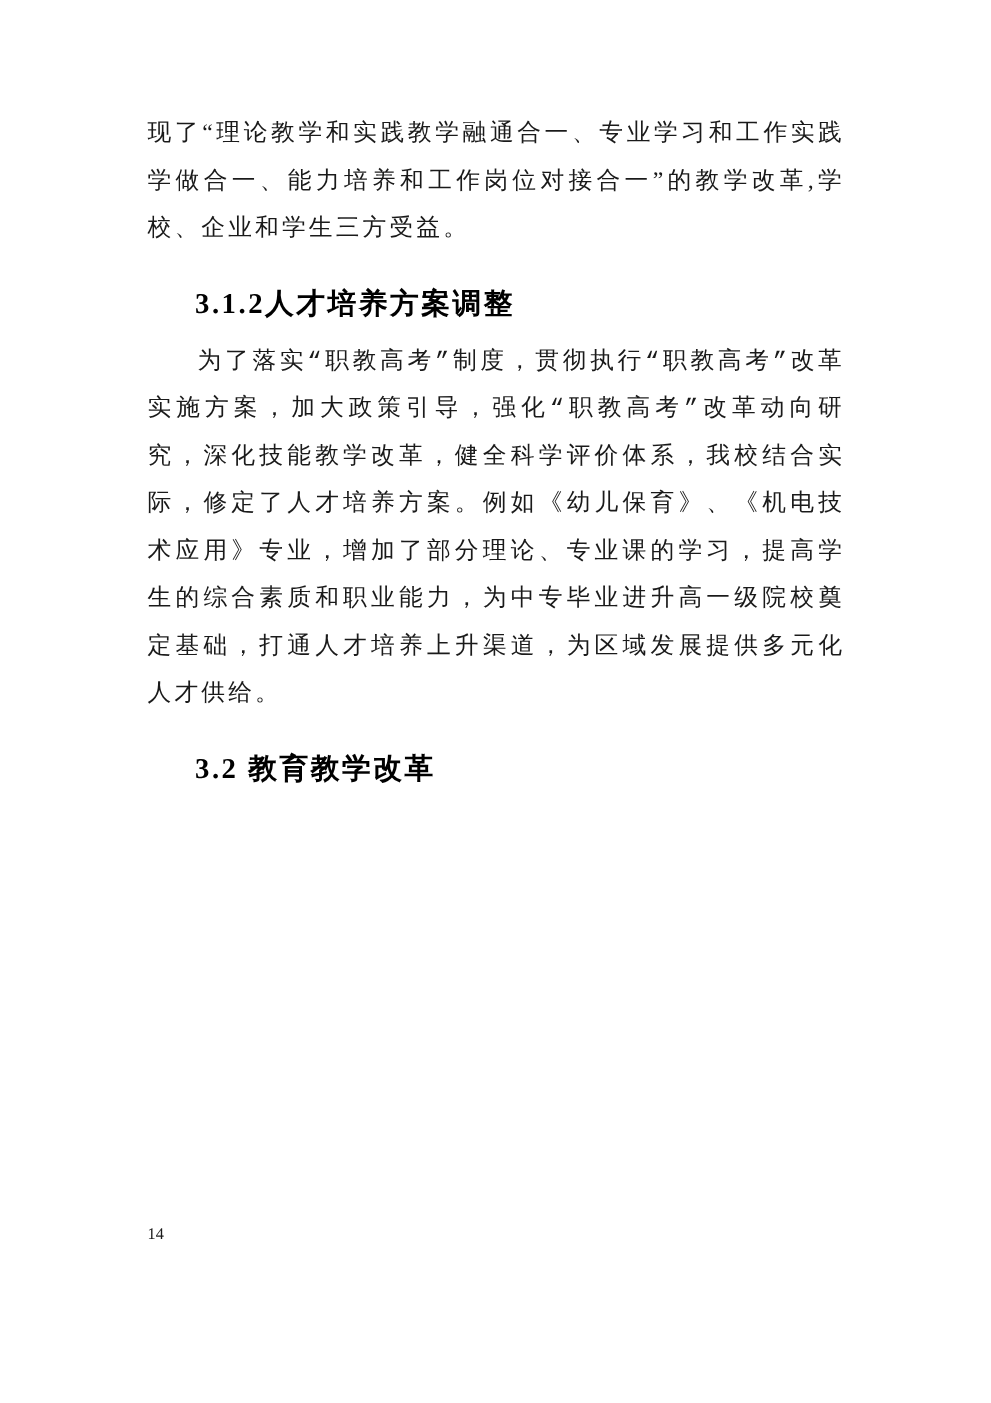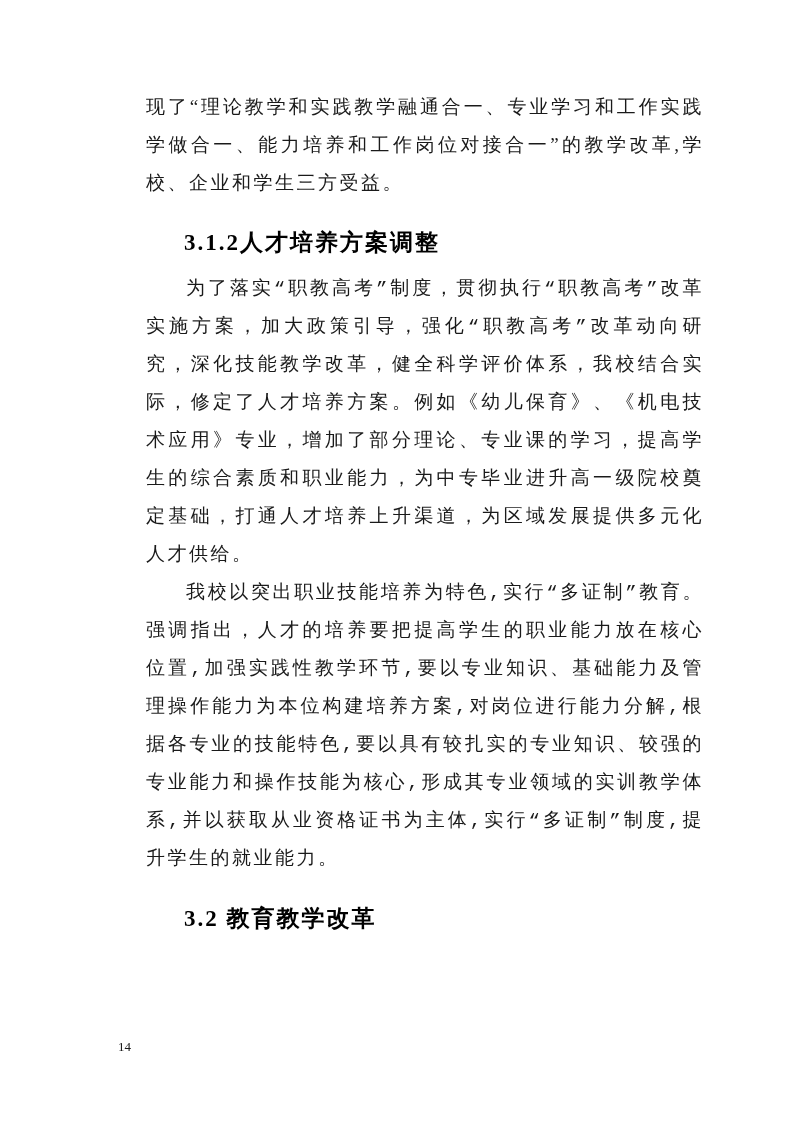--- a/index.html
+++ b/index.html
@@ -14,21 +14,20 @@
     background: #ffffff;
     overflow: hidden;
     font-family: "Liberation Serif", "DejaVu Serif", serif;
     color: #1a1a1a;
   }
   .content {
     position: absolute;
     left: 118px;
     top: 88px;
     width: 558px;
-    margin-left: 28px;
   }
   .para {
     margin: 0;
     font-size: 19px;
     line-height: 38px;
     text-align: justify;
     letter-spacing: 2.5px;
     color: #1a1a1a;
   }
   .para.indent {
@@ -40,39 +39,38 @@
     font-size: 23px;
     line-height: 38px;
     font-weight: bold;
     letter-spacing: 2px;
     text-indent: 38px;
     color: #000000;
   }
   .page-number {
     position: absolute;
     left: 118px;
-    top: 1038px;
+    top: 978px;
     font-size: 13px;
     line-height: 18px;
     letter-spacing: 0;
     color: #1a1a1a;
     font-family: "Liberation Serif", "DejaVu Serif", serif;
   }
 </style>
 </head>
 <body>
 
 <div class="page">
   <div class="content">
     <p class="para">现了“理论教学和实践教学融通合一、专业学习和工作实践学做合一、能力培养和工作岗位对接合一”的教学改革,学校、企业和学生三方受益。</p>
 
     <h3 class="heading">3.1.2人才培养方案调整</h3>
 
     <p class="para indent">为了落实“职教高考”制度，贯彻执行“职教高考”改革实施方案，加大政策引导，强化“职教高考”改革动向研究，深化技能教学改革，健全科学评价体系，我校结合实际，修定了人才培养方案。例如《幼儿保育》、《机电技术应用》专业，增加了部分理论、专业课的学习，提高学生的综合素质和职业能力，为中专毕业进升高一级院校奠定基础，打通人才培养上升渠道，为区域发展提供多元化人才供给。</p>
 
-    <p class="para indent">我校以突出职业技能培养为特色,实行“多证制”教育。强调指出，人才的培养要把提高学生的职业能力放在核心位置,加强实践性教学环节,要以专业知识、基础能力及管理操作能力为本位构建培养方案,对岗位进行能力分解,根据各专业的技能特色,要以具有较扎实的专业知识、较强的专业能力和操作技能为核心,形成其专业领域的实训教学体系,并以获取从业资格证书为主体,实行“多证制”制度,提升学生的就业能力。</p>
 
     <h3 class="heading">3.2 教育教学改革</h3>
 
   </div>
 
   <div class="page-number">14</div>
 </div>
 
 </body></html>

